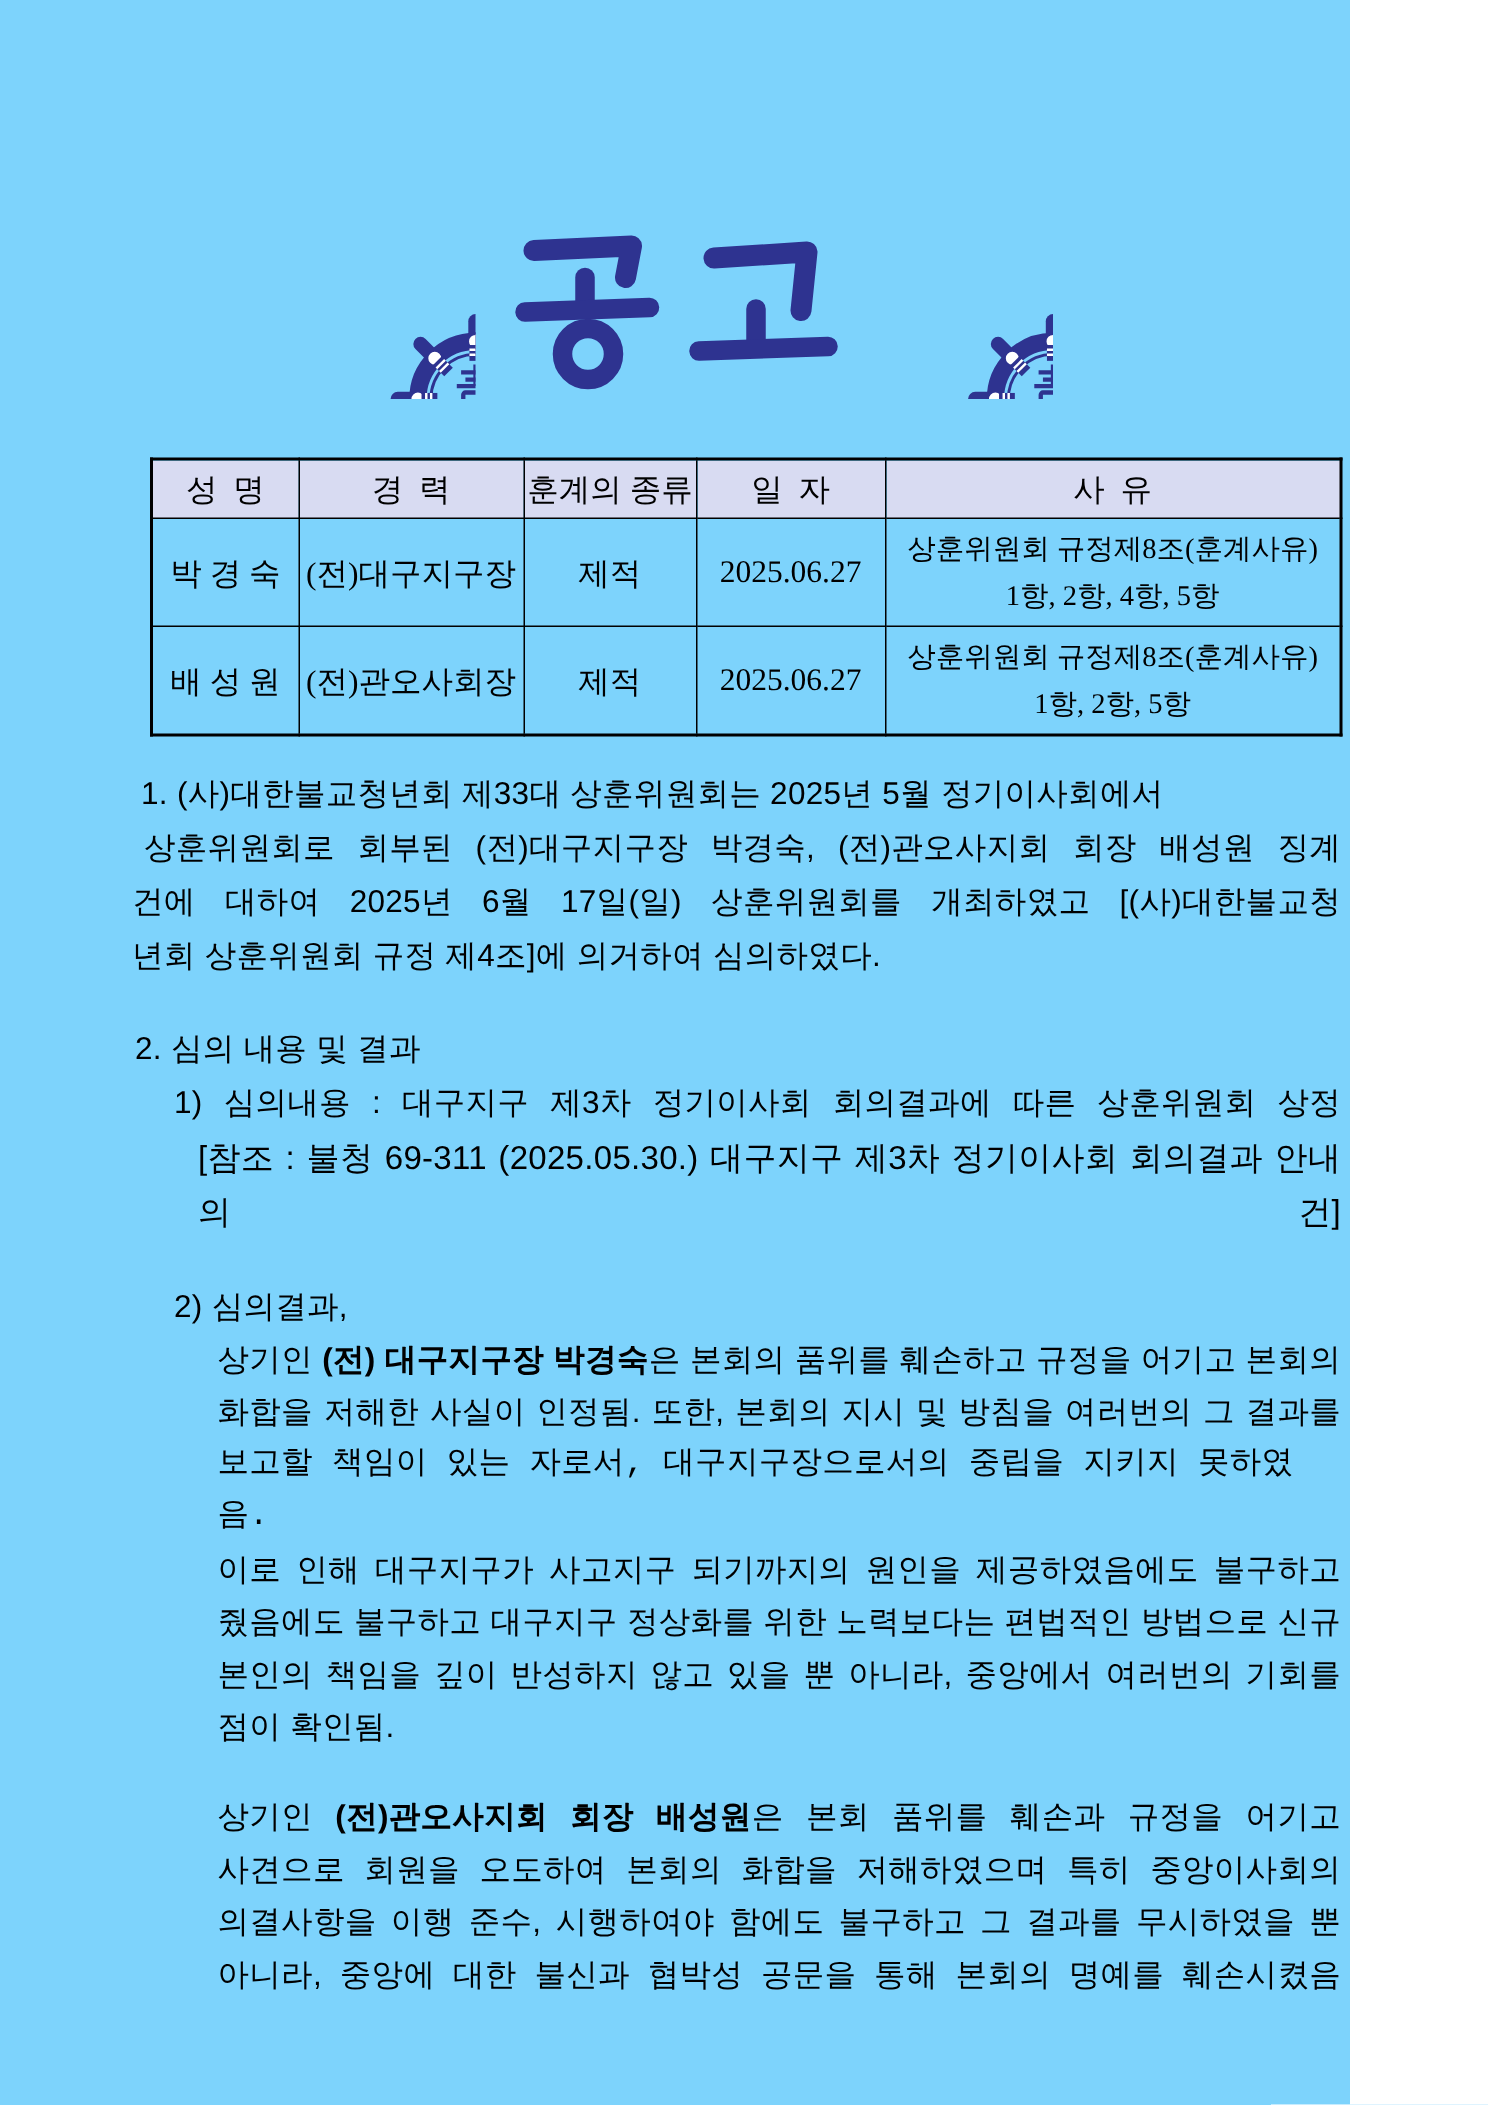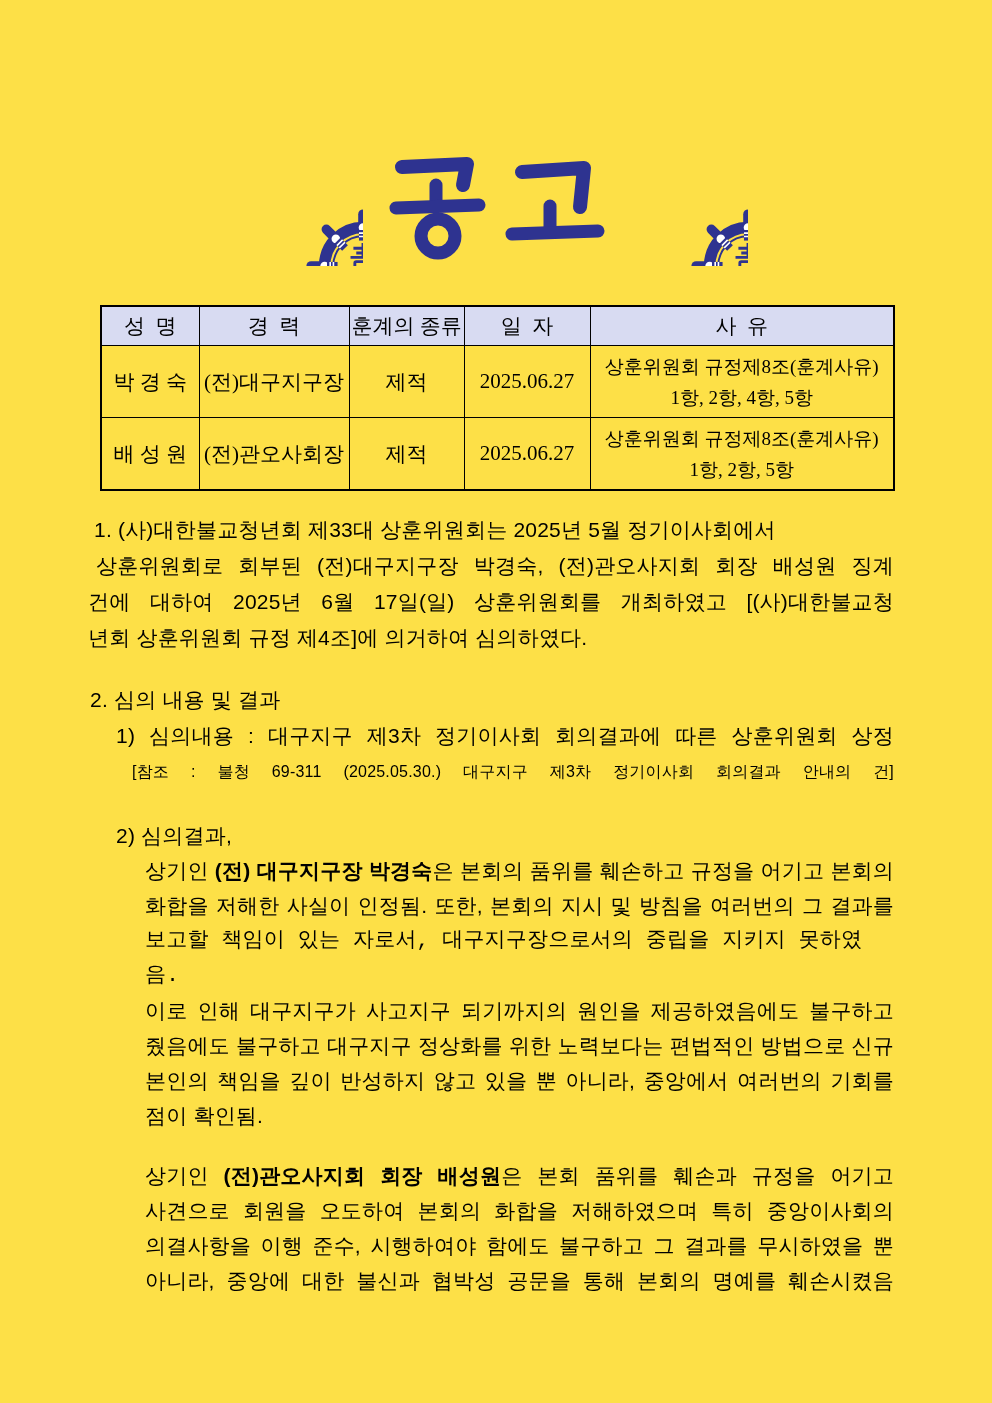--- a/index.html
+++ b/index.html
@@ -1,21 +1,21 @@
 <!DOCTYPE html>
 <html lang="ko" style="--navy: #2e3390; --thbg: #d8dbf2;"><head>
 <meta charset="utf-8">
 <style>
   :root{
     --navy:#2e3390;
     --thbg:#d8dbf2;
   }
   html,body{margin:0;padding:0;background:#fff;}
   .page{
-    position:relative;width:992px;height:1403px;background:#fde047;overflow:hidden;
+    position:relative;width:900px;height:1403px;background:#7dd3fc;overflow:hidden;
     font-family:"Liberation Sans","DejaVu Sans",sans-serif;color:#000;
   }
   
   .masthead{
     position:absolute;top:145px;left:0;width:100%;height:122px;
     display:flex;justify-content:center;align-items:center;gap:14px;
     color:var(--navy);
   }
   .logo-box{width:119px;height:119px;flex:0 0 auto;}
   .title-glyphs{display:flex;align-items:center;gap:6px;margin:0 4px;}
@@ -150,21 +150,21 @@
       </tbody>
   </table>
 
   <main class="body-text">
       <div class="line" style="padding-left: 6px;"><span>1. (사)대한불교청년회 제33대 상훈위원회는 2025년 5월 정기이사회에서</span></div>
       <div class="line j" style="padding-left: 8px;"><span>상훈위원회로 회부된 (전)대구지구장 박경숙, (전)관오사지회 회장 배성원 징계</span></div>
       <div class="line j"><span>건에 대하여 2025년 6월 17일(일) 상훈위원회를 개최하였고 [(사)대한불교청</span></div>
       <div class="line"><span>년회 상훈위원회 규정 제4조]에 의거하여 심의하였다.</span></div>
       <div class="line" style="padding-left: 2px; margin-top: 26px;"><span>2. 심의 내용 및 결과</span></div>
       <div class="line j" style="padding-left: 28px;"><span>1) 심의내용 : 대구지구 제3차 정기이사회 회의결과에 따른 상훈위원회 상정</span></div>
-      <div class="line j" style="padding-left: 44px; font-size: 16px;"><span>[참조 : 불청 69-311 (2025.05.30.) 대구지구 제3차 정기이사회 회의결과 안내의 건]</span></div>
+      <div class="line j" style="padding-left: 44px; font-size: 22px;"><span>[참조 : 불청 69-311 (2025.05.30.) 대구지구 제3차 정기이사회 회의결과 안내의 건]</span></div>
       <div class="line" style="padding-left: 28px; margin-top: 28px; line-height: 35px;"><span>2) 심의결과,</span></div>
       <div class="line j" style="padding-left: 57px; line-height: 35px;"><span>상기인 </span><span class="b">(전) 대구지구장 박경숙</span><span>은 본회의 품위를 훼손하고 규정을 어기고 본회의</span></div>
       <div class="line j" style="padding-left: 57px; line-height: 35px;"><span>화합을 저해한 사실이 인정됨. 또한, 본회의 지시 및 방침을 여러번의 그 결과를</span></div>
       <div class="line" style="padding-left: 57px; line-height: 35px; font-family: Liberation Mono, monospace;"><span>보고할 책임이 있는 자로서, 대구지구장으로서의 중립을 지키지 못하였음.</span></div>
       <div class="line j" style="padding-left: 57px; line-height: 35px;"><span>이로 인해 대구지구가 사고지구 되기까지의 원인을 제공하였음에도 불구하고</span></div>
       <div class="line j" style="padding-left: 57px; line-height: 35px;"><span>줬음에도 불구하고 대구지구 정상화를 위한 노력보다는 편법적인 방법으로 신규</span></div>
       <div class="line j" style="padding-left: 57px; line-height: 35px;"><span>본인의 책임을 깊이 반성하지 않고 있을 뿐 아니라, 중앙에서 여러번의 기회를</span></div>
       <div class="line" style="padding-left: 57px; line-height: 35px;"><span>점이 확인됨.</span></div>
       <div class="line j" style="padding-left: 57px; margin-top: 25px; line-height: 35px;"><span>상기인 </span><span class="b">(전)관오사지회 회장 배성원</span><span>은 본회 품위를 훼손과 규정을 어기고</span></div>
       <div class="line j" style="padding-left: 57px; line-height: 35px;"><span>사견으로 회원을 오도하여 본회의 화합을 저해하였으며 특히 중앙이사회의</span></div>

